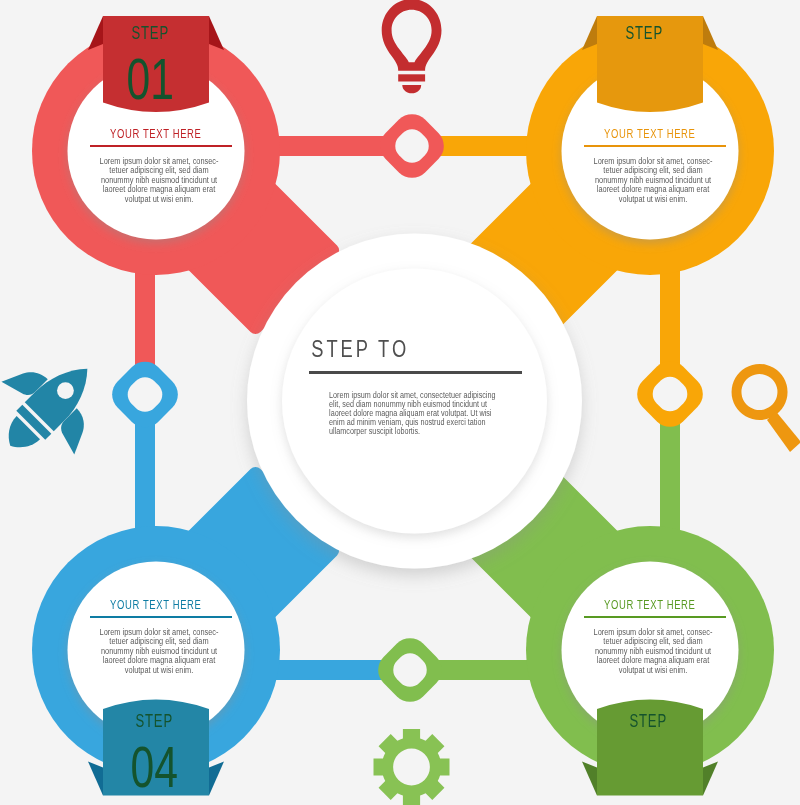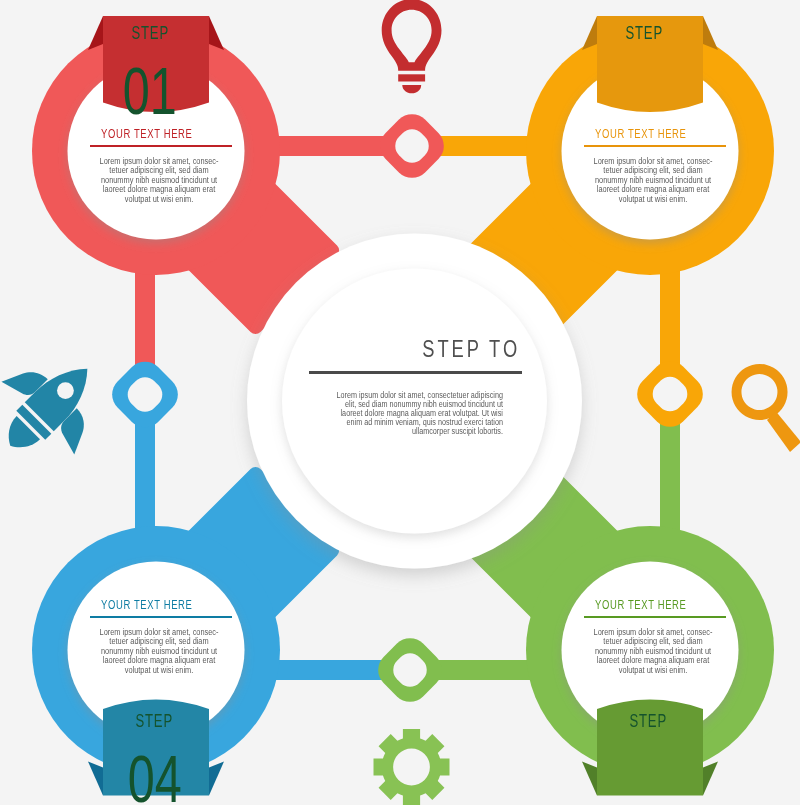--- a/index.html
+++ b/index.html
@@ -6,36 +6,36 @@
 html,body{margin:0;padding:0;background:#f4f4f4;}
 body{width:800px;height:805px;overflow:hidden;
      font-family:"Liberation Sans",sans-serif;
      -webkit-font-smoothing:antialiased;}
 #stage{position:relative;width:800px;height:805px;}
 #art{position:absolute;left:0;top:0;}
 
 .sq{display:inline-block;transform:scaleX(0.75);transform-origin:center center;}
 .card-h .sq{transform-origin:left center;}
 
-.hub{position:absolute;left:295px;top:337px;width:241px;text-align:right;}
+.hub{position:absolute;left:295px;top:337px;width:241px;text-align:left;}
 .hub-title{font-size:24.4px;color:#4f4f4f;line-height:1;letter-spacing:3.9px;}
 .hub-rule{height:2.3px;background:#4a4a4a;margin:9.8px auto 0 auto;width:213px;}
 .hub-sub{font-size:17.4px;color:#4f4f4f;line-height:1;letter-spacing:2.5px;margin-top:8.6px;}
 .hub-body{font-size:8.8px;color:#5b5b5b;line-height:9.18px;margin-top:17px;width:212px;
           white-space:pre-line;
           margin-left:auto;margin-right:auto;transform:scaleX(0.82);transform-origin:center top;}
 
 .ban-text{position:absolute;text-align:center;color:#14532d;}
 .ban-kw{font-size:19.0px;line-height:1;letter-spacing:1.2px;}
 .ban-kw .sq{transform:scaleX(0.69);}
-.ban-num{font-size:66px;line-height:1;margin-top:16px;}
+.ban-num{font-size:58.0px;line-height:1;margin-top:8px;}
 .ban-num .sq{transform:scaleX(0.735);}
 
 .card{position:absolute;text-align:center;}
-.card-h{font-size:12.6px;line-height:1;letter-spacing:0.85px;text-align:left;padding-left:11px;}
+.card-h{font-size:12.6px;line-height:1;letter-spacing:0.85px;text-align:right;padding-left:11px;}
 .card-rule{height:2.1px;margin:4.5px auto 0 auto;width:141.5px;}
 .card-b{font-size:9.0px;color:#5b5b5b;line-height:9.5px;margin-top:10px;white-space:pre-line;
         width:148px;margin-left:-5.5px;
         transform:scaleX(0.82);transform-origin:center top;}
 </style>
 </head>
 <body>
 
 <div id="stage">
 <svg id="art" width="800" height="805" viewBox="0 0 800 805" xmlns="http://www.w3.org/2000/svg">

